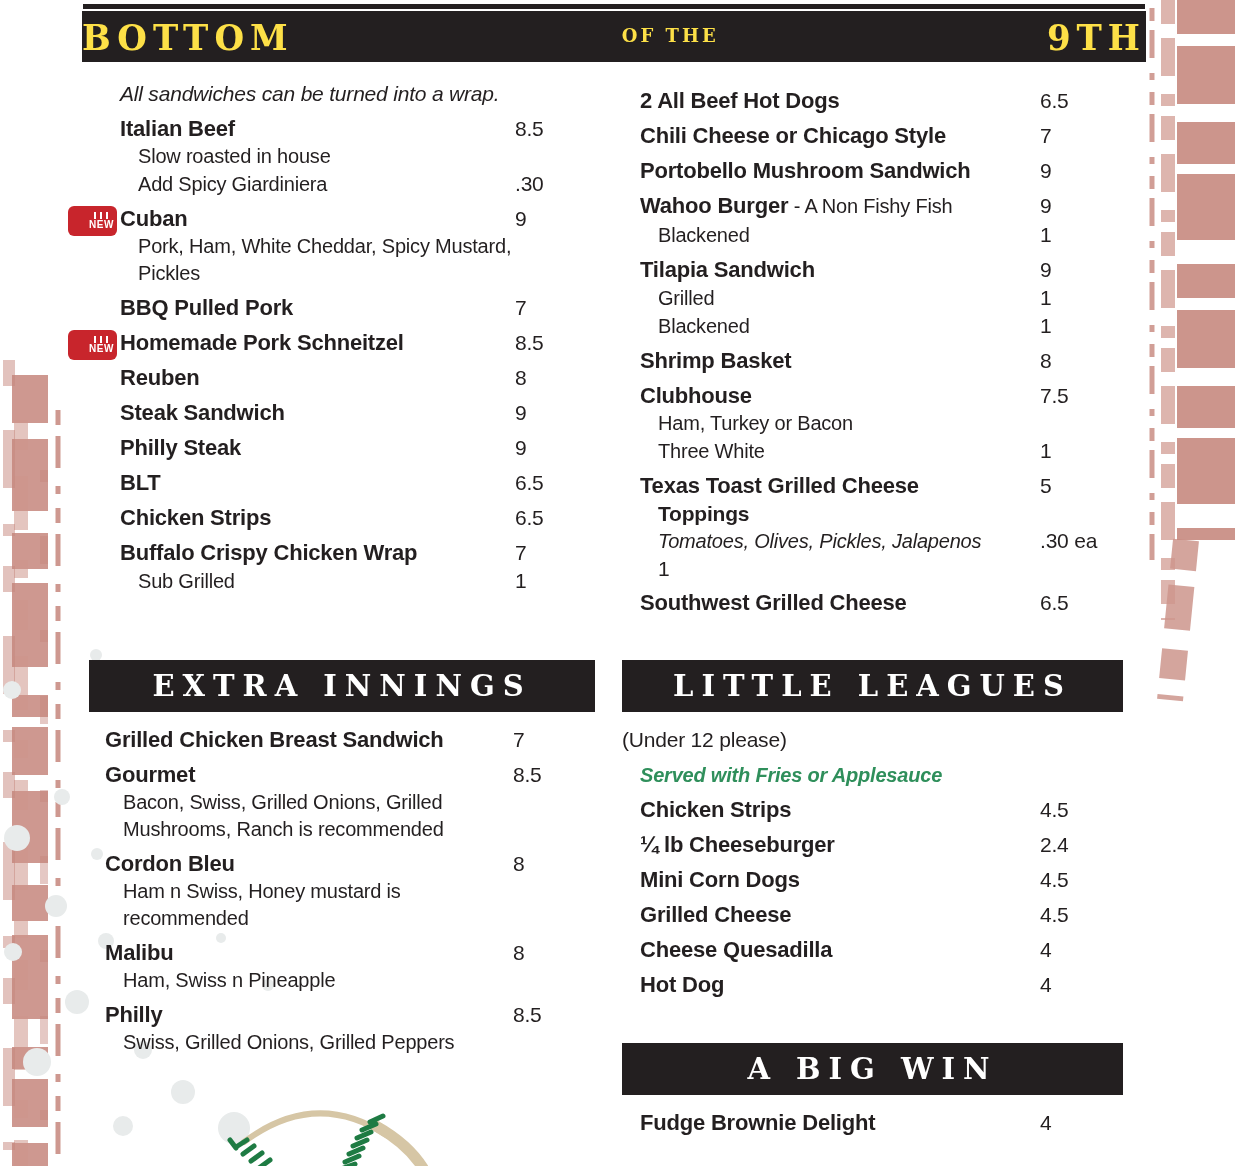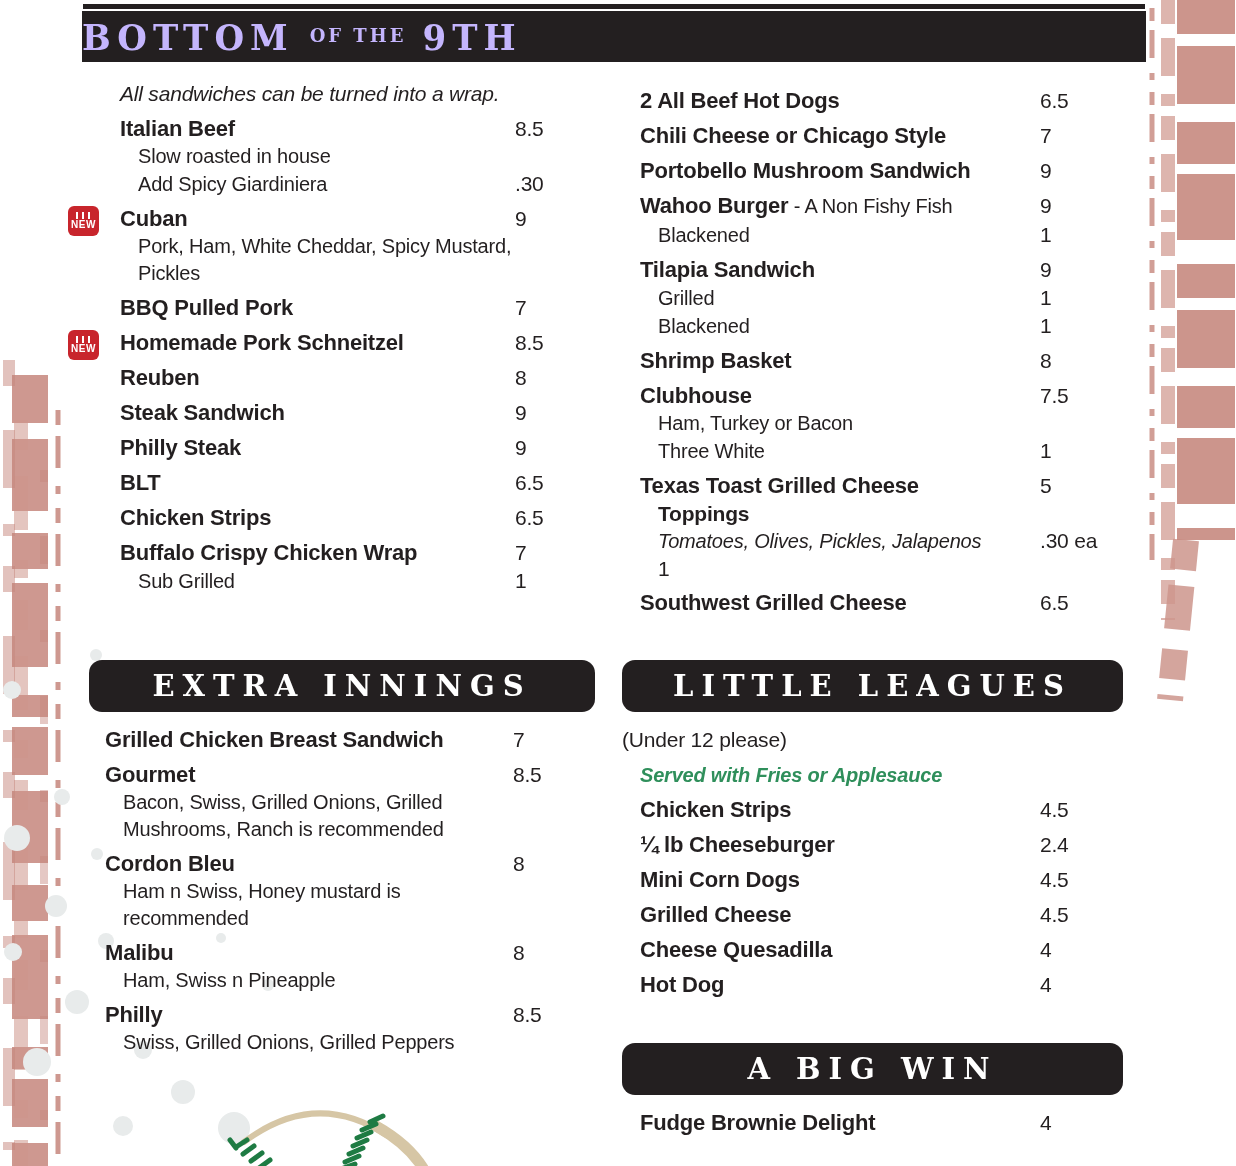--- a/index.html
+++ b/index.html
@@ -4,28 +4,28 @@
 <style>
   html,body{margin:0;padding:0;background:#fff;}
   .page{position:relative;width:1236px;height:1166px;background:#ffffff;overflow:hidden;
         font-family:"Liberation Sans",sans-serif;color:#231f20;letter-spacing:-0.2px;}
   .deco{position:absolute;left:0;top:0;z-index:0;pointer-events:none;}
   .layer{position:absolute;z-index:2;}
 
   
   .topbar{position:absolute;left:83px;top:4px;width:1062px;height:5px;background:#231f20;}
   .mainbanner{position:absolute;left:82px;top:11px;width:1064px;height:51px;background:#231f20;
-      display:flex;align-items:center;justify-content:flex-start;gap:16px;
-      font-family:"DejaVu Serif",serif;font-weight:bold;color:#c4b5fd;}
+      display:flex;align-items:center;justify-content:space-between;gap:16px;
+      font-family:"DejaVu Serif",serif;font-weight:bold;color:#fde047;}
   .mainbanner .big{font-size:34px;letter-spacing:6px;transform:scaleY(1.05);}
   .mainbanner .small{font-size:18px;letter-spacing:3px;text-transform:uppercase;padding-bottom:2px;}
 
   
   .banner{height:52px;background:#231f20;color:#fff;display:flex;align-items:center;justify-content:center;
-      font-family:"DejaVu Serif",serif;font-weight:bold;font-size:29px;letter-spacing:8px;margin-bottom:13px;border-radius:13px;}
+      font-family:"DejaVu Serif",serif;font-weight:bold;font-size:29px;letter-spacing:8px;margin-bottom:13px;}
 
   
   .col{position:absolute;}
   .c1s1{left:105px;top:80px;width:492px;}
   .c2s1{left:622px;top:80px;width:501px;}
   .c1s2{left:89px;top:660px;width:506px;}
   .c2s2{left:622px;top:660px;width:501px;}
 
   .row{display:flex;align-items:baseline;line-height:27px;font-size:20px;position:relative;}
   .row.item{line-height:29px;margin-top:6px;font-size:22px;}
@@ -46,21 +46,21 @@
 
   .note{font-style:italic;font-size:21px;line-height:28px;padding-left:15px;margin-bottom:2px;}
   .center-note{text-align:left;font-size:21px;line-height:30px;}
   .green-note{color:#2f8f5b;font-style:italic;font-weight:bold;font-size:20px;line-height:28px;
       padding-left:18px;margin-top:6px;}
 
   .bigwin-banner{margin-top:44px;}
 
   
   .badge{position:absolute;left:-37px;top:2px;width:31px;height:30px;background:#c8252c;border-radius:6px;
-      display:flex;flex-direction:column;align-items:center;justify-content:center;gap:1px;}
+      display:flex;flex-direction:column;align-items:center;justify-content:center;gap:1px;padding-left:18px;}
   .bf{width:15px;height:7px;
       background:repeating-linear-gradient(90deg,#ffffff 0 2px,rgba(255,255,255,0) 2px 6px);}
   .bl{color:#fff;font-size:10px;font-weight:bold;letter-spacing:0.5px;line-height:10px;}
 </style>
 </head>
 <body>
 
 <div class="page">
 
   <svg class="deco" width="1236" height="1166" viewBox="0 0 1236 1166">

